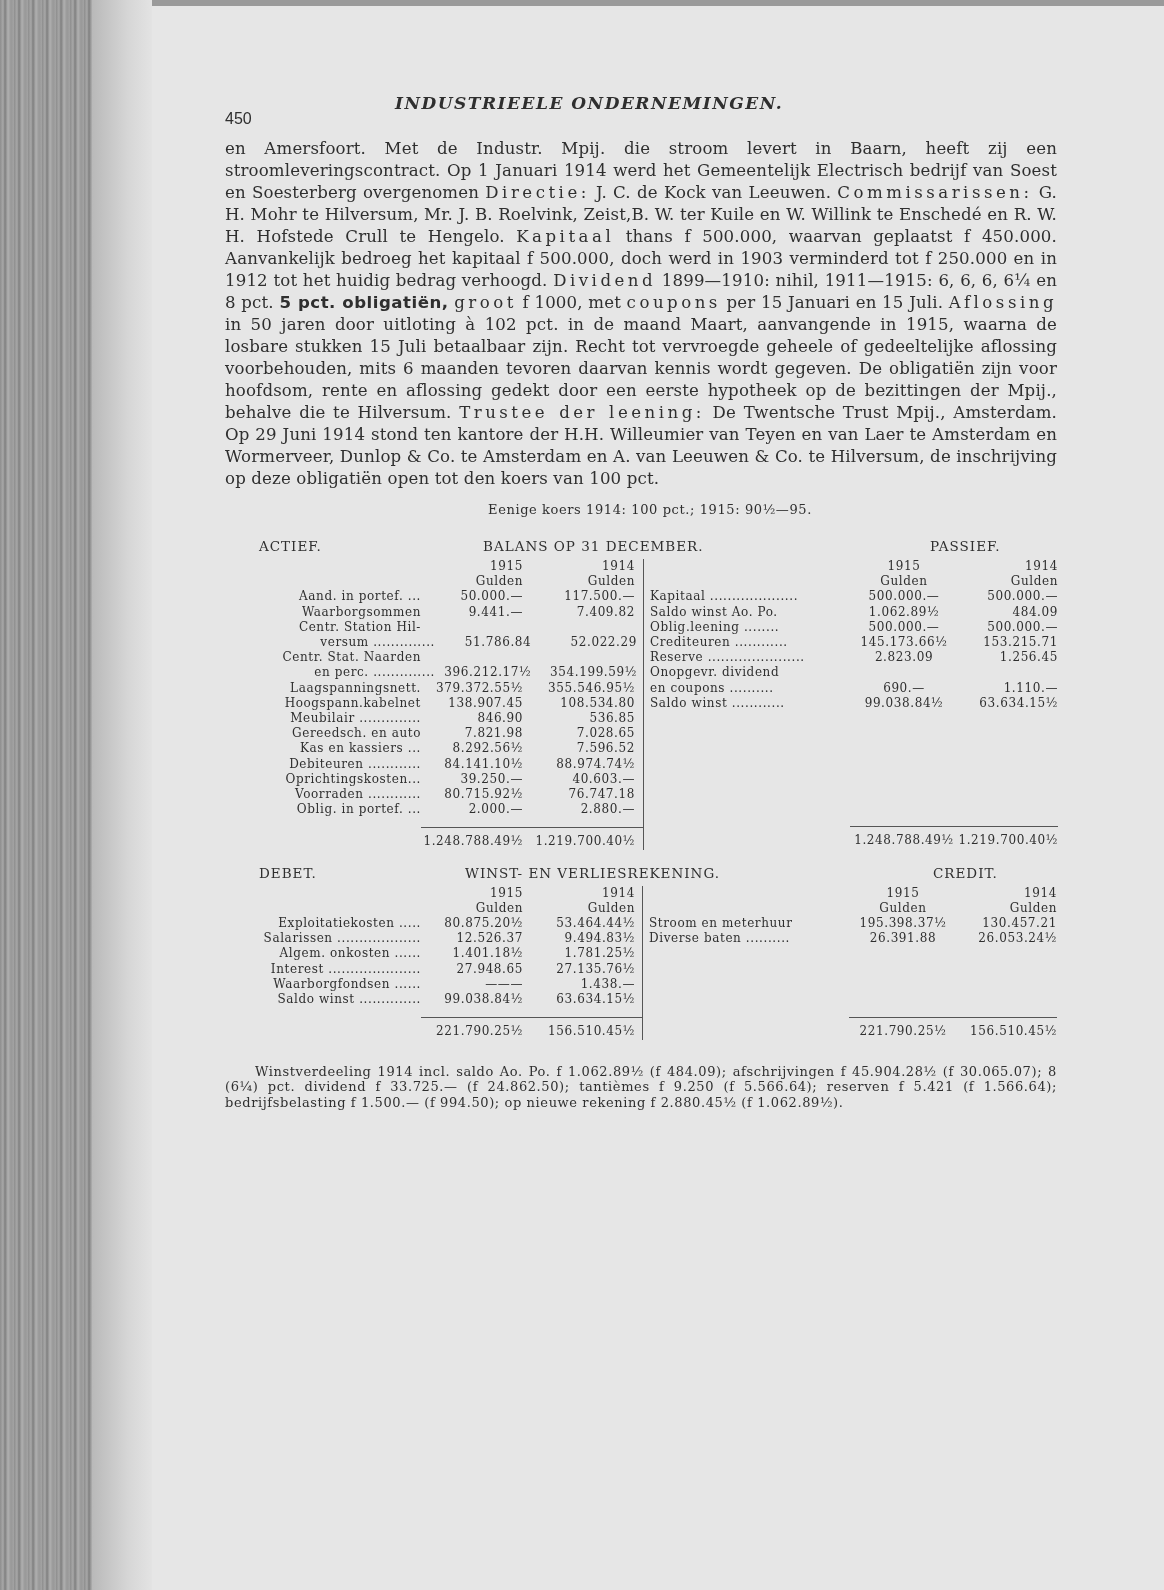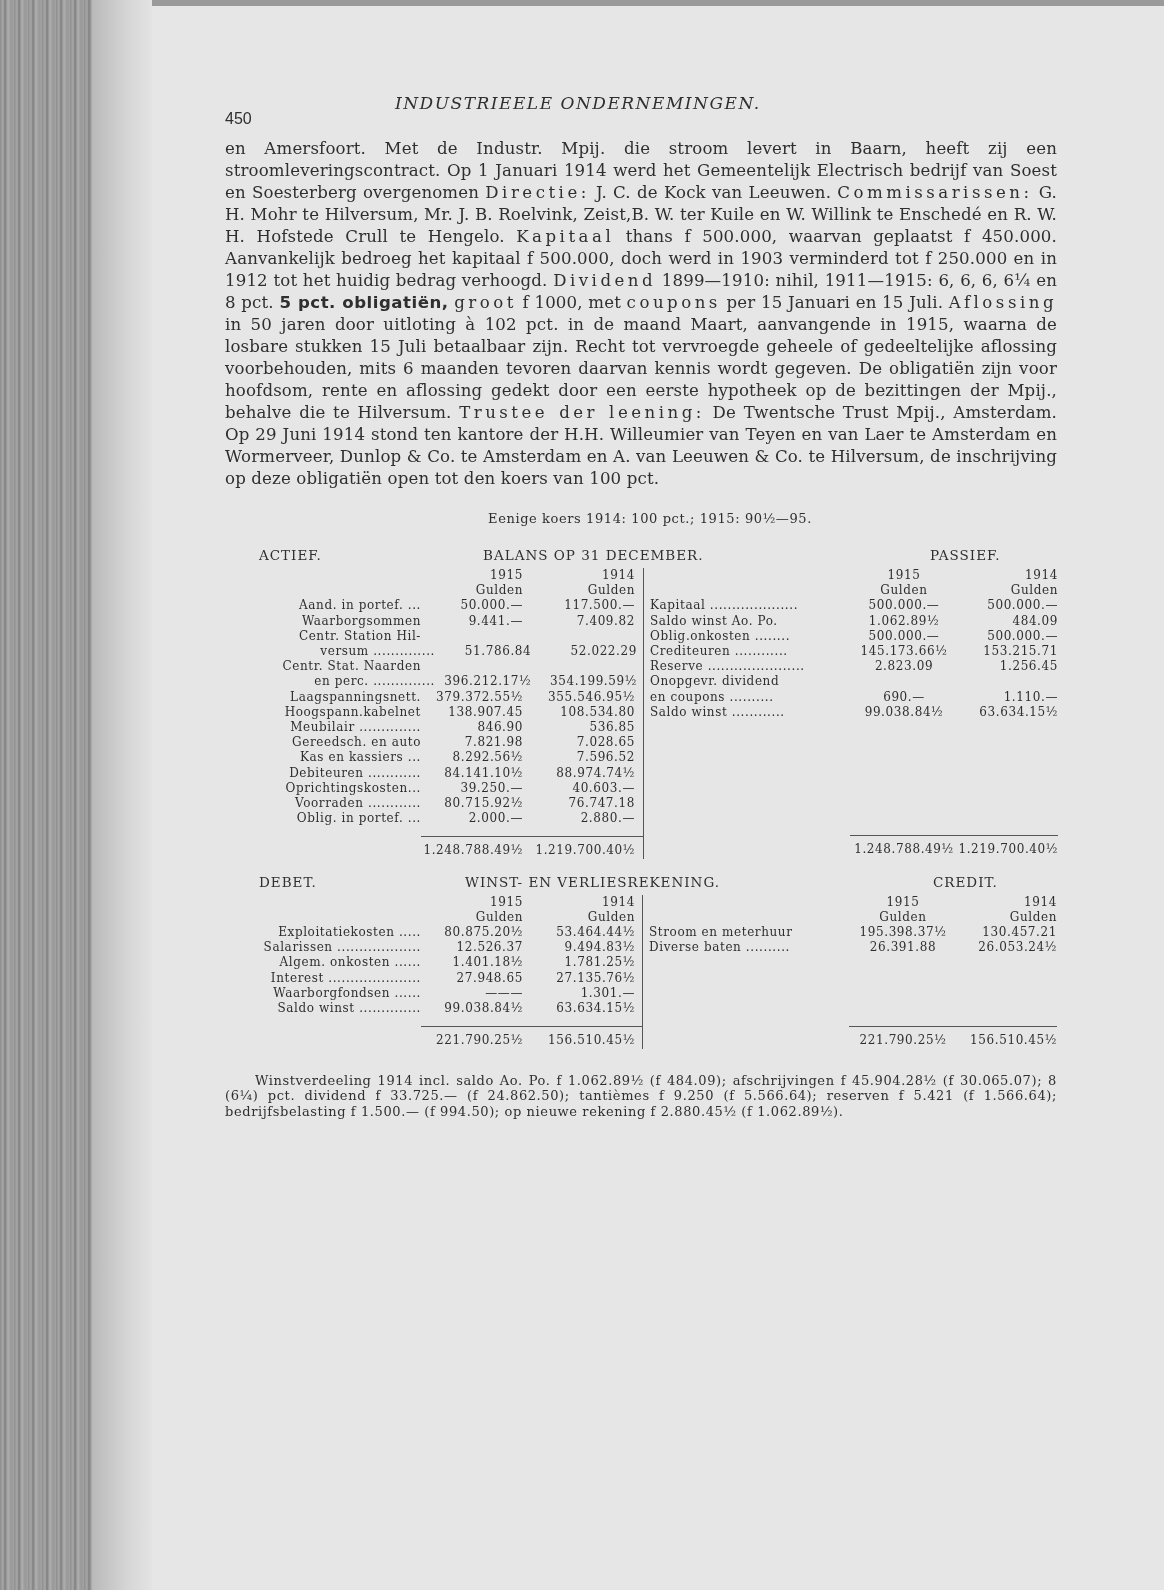--- a/index.html
+++ b/index.html
@@ -19,25 +19,25 @@
   }
   .page-top {
     position:absolute; left:0; top:0; width:1164px; height:6px; background:#9a9a9a;
   }
   .page {
     position:absolute; left:225px; top:92px; width:832px;
     font-size:16.6px; line-height:22px;
   }
   .header { position:relative; height:36px; }
   .pagenum { position:absolute; left:0; top:16px; font-family:"Liberation Sans", sans-serif; font-size:16px; }
-  .running { position:absolute; left:170px; top:0; font-style:italic; letter-spacing:1.5px; font-size:17px; }
+  .running { position:absolute; left:170px; top:0; font-style:italic; letter-spacing:1.5px; font-size:17px;font-weight:bold; }
   .para { text-align:justify; letter-spacing:0.15px; margin-top:10px; }
   .sp { letter-spacing:3.5px; }
   .bold { font-family:"DejaVu Sans", sans-serif; font-weight:bold; letter-spacing:0.5px; }
-  .koers { text-align:center; font-size:13px; margin-top:18px; letter-spacing:0.6px; padding-left:18px; }
+  .koers { text-align:center; font-size:13px; margin-top:9px; letter-spacing:0.6px; padding-left:18px; }
 
   .tbl-title { position:relative; height:24px; font-size:13.5px; letter-spacing:1px; margin-top:14px; }
   .tbl-title span { position:absolute; top:0; }
   .fin { display:flex; font-size:12px; line-height:15.2px; letter-spacing:0.6px; }
   .half { position:relative; }
   .half.left { width:418px; border-right:1.5px solid #555; }
   .half.right { width:414px; }
   .row { display:flex; }
   .row .lbl { flex:1; white-space:nowrap; overflow:hidden; }
   .row .v { width:100px; text-align:right; padding-right:6px; white-space:nowrap; }
@@ -191,21 +191,21 @@
             <span class="lbl">Kapitaal ....................</span>
             <span class="v">500.000.—</span>
             <span class="v2">500.000.—</span>
           </div>
           <div class="row">
             <span class="lbl">Saldo winst Ao. Po.</span>
             <span class="v">1.062.89½</span>
             <span class="v2">484.09</span>
           </div>
           <div class="row">
-            <span class="lbl">Oblig.onkosten ........</span>
+            <span class="lbl">Oblig.leening ........</span>
             <span class="v">500.000.—</span>
             <span class="v2">500.000.—</span>
           </div>
           <div class="row">
             <span class="lbl">Crediteuren ............</span>
             <span class="v">145.173.66½</span>
             <span class="v2">153.215.71</span>
           </div>
           <div class="row">
             <span class="lbl">Reserve ......................</span>
@@ -272,21 +272,21 @@
             <span class="v2">1.781.25½</span>
           </div>
           <div class="row">
             <span class="lbl">Interest .....................</span>
             <span class="v">27.948.65</span>
             <span class="v2">27.135.76½</span>
           </div>
           <div class="row">
             <span class="lbl">Waarborgfondsen ......</span>
             <span class="v">———</span>
-            <span class="v2">1.301.—</span>
+            <span class="v2">1.438.—</span>
           </div>
           <div class="row">
             <span class="lbl">Saldo winst ..............</span>
             <span class="v">99.038.84½</span>
             <span class="v2">63.634.15½</span>
           </div>
         </div>
       <div class="rule"></div>
       <div class="row">
           <span class="lbl"></span>

